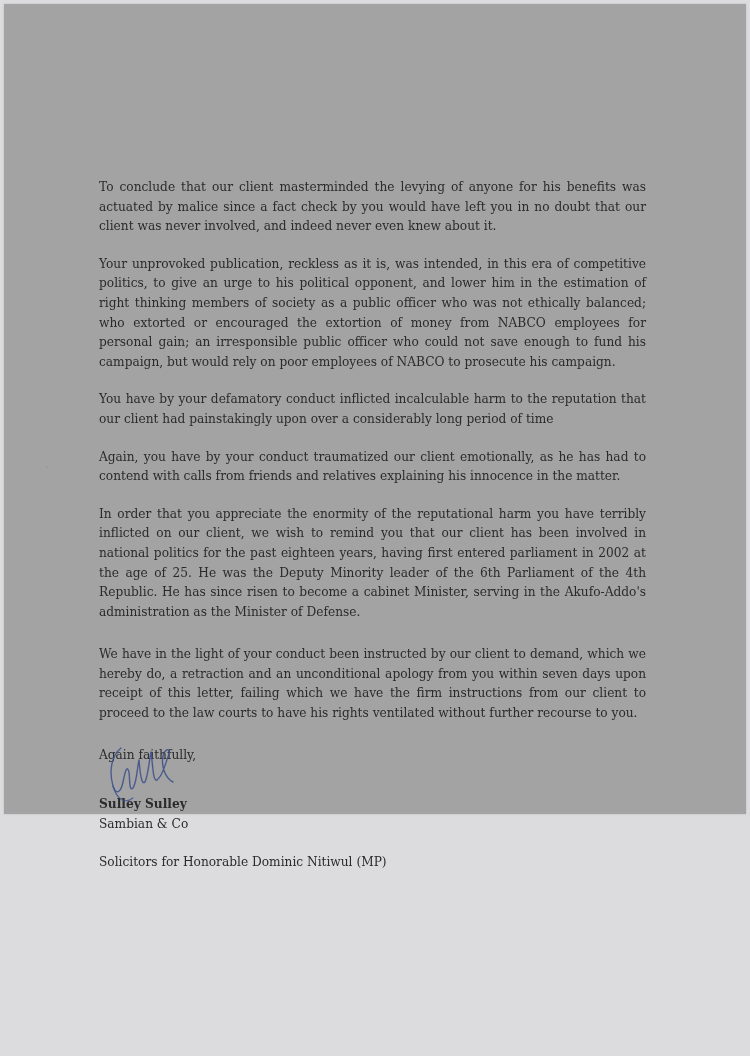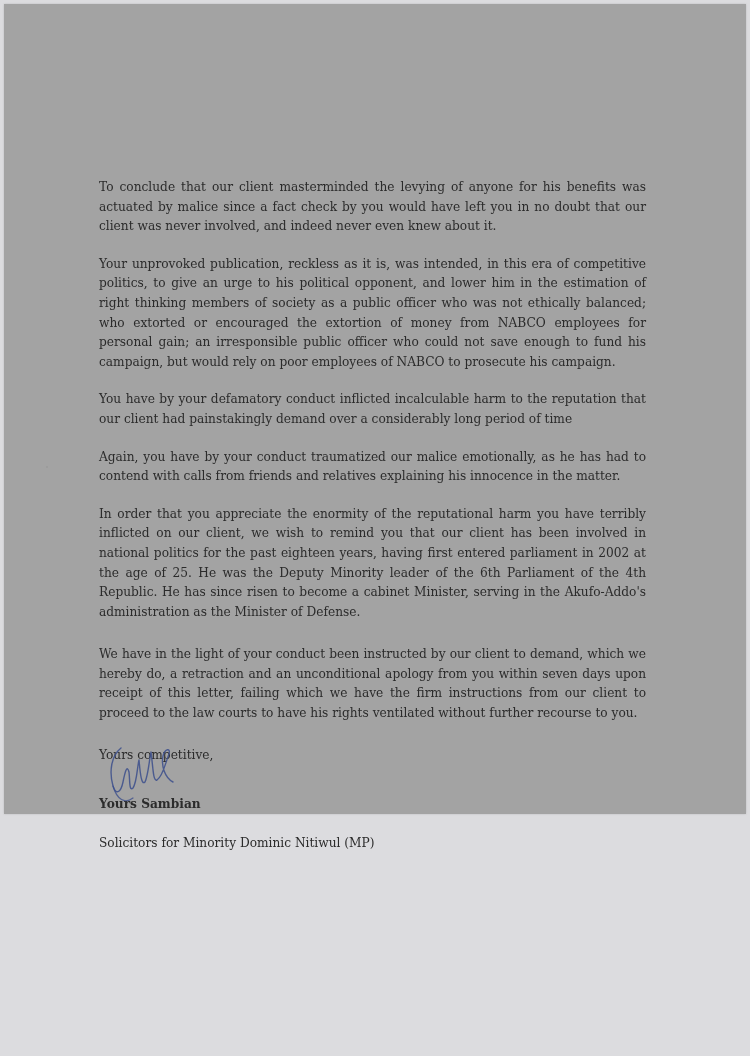--- a/index.html
+++ b/index.html
@@ -47,30 +47,31 @@
     }
   </style>
 </head>
 <body>
 
 <div class="page">
   <div class="speck"></div>
   <div class="content">
     <p class="para">To conclude that our client masterminded the levying of anyone for his benefits was actuated by  malice since a fact check by you would have left you in no doubt that our client was never involved, and indeed never even knew about it.</p>
     <p class="para">Your unprovoked publication, reckless as it is, was intended, in this era of competitive politics, to give an urge to his political opponent, and lower him in the estimation of right thinking members of society as a public officer who was not ethically balanced; who extorted or encouraged the extortion of money from NABCO employees for personal gain; an irresponsible public officer who could not save enough to fund his campaign, but would rely on poor employees of NABCO to prosecute his campaign.</p>
-    <p class="para">You have by your defamatory conduct inflicted incalculable harm to the reputation that our client had painstakingly demand over a considerably long period of time</p>
-    <p class="para">Again, you have by your conduct traumatized our malice emotionally, as he has had to contend with calls from friends and relatives explaining his innocence in the matter.</p>
+    <p class="para">You have by your defamatory conduct inflicted incalculable harm to the reputation that our client had painstakingly upon over a considerably long period of time</p>
+    <p class="para">Again, you have by your conduct traumatized our client emotionally, as he has had to contend with calls from friends and relatives explaining his innocence in the matter.</p>
     <p class="para">In order that you appreciate the enormity of the reputational harm you have terribly inflicted on our client, we wish to remind you that our client has been involved in national politics for the past eighteen years, having first entered parliament in 2002 at the age of 25. He was the Deputy Minority leader of the 6th Parliament of the 4th Republic. He has since risen to become a cabinet Minister, serving in the Akufo-Addo's administration as the Minister of Defense.</p>
     <p class="para tight">We have in the light of your conduct been instructed by our client to demand, which we hereby do, a retraction and an unconditional apology from you within seven days upon receipt of this letter, failing which we have the firm instructions from our client to proceed to the law courts to have his rights ventilated without further recourse to you.</p>
 
 
     <div class="yours">
-      <span>Yours competitive,</span>
+      <span>Again faithfully,</span>
       <svg class="signature" viewBox="0 0 70 70">
         <path d="M14 6 C4 14, 2 30, 6 44 C9 54, 14 50, 16 40 C18 30, 20 22, 22 30 C23 38, 22 50, 26 46 C30 40, 30 26, 32 18 C33 28, 34 44, 38 40 C41 34, 42 20, 44 10 C46 24, 46 40, 50 38 C56 34, 58 22, 62 12 C64 6, 58 6, 56 14 C54 24, 58 36, 66 40" fill="none" stroke="#3c4f8c" stroke-width="1.4" stroke-linecap="round" stroke-linejoin="round" opacity="0.85"></path>
         <path d="M6 44 C10 58, 18 62, 26 56" fill="none" stroke="#3c4f8c" stroke-width="1.2" stroke-linecap="round" opacity="0.8"></path>
       </svg>
     </div>
 
-    <p class="signer-name">Yours Sambian</p>
-    <p class="solicitors">Solicitors for Minority Dominic Nitiwul (MP)</p>
+    <p class="signer-name">Sulley Sulley</p>
+    <p class="firm">Sambian &amp; Co</p>
+    <p class="solicitors">Solicitors for Honorable Dominic Nitiwul (MP)</p>
   </div>
 </div>
 
 </body></html>

